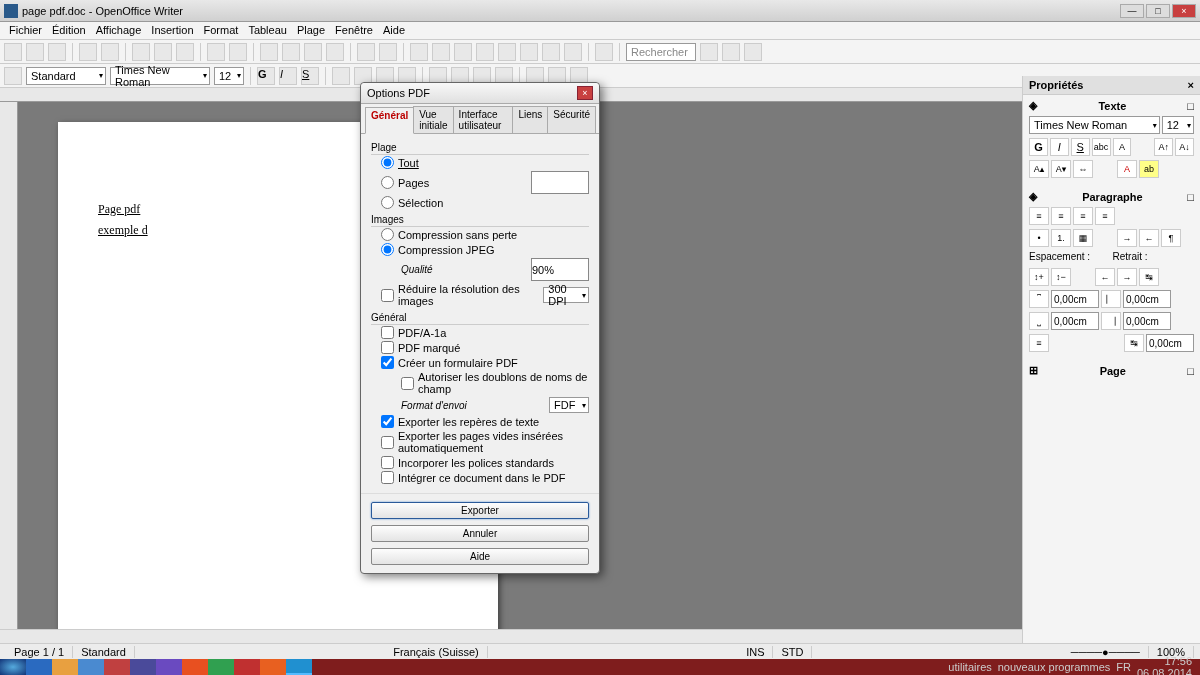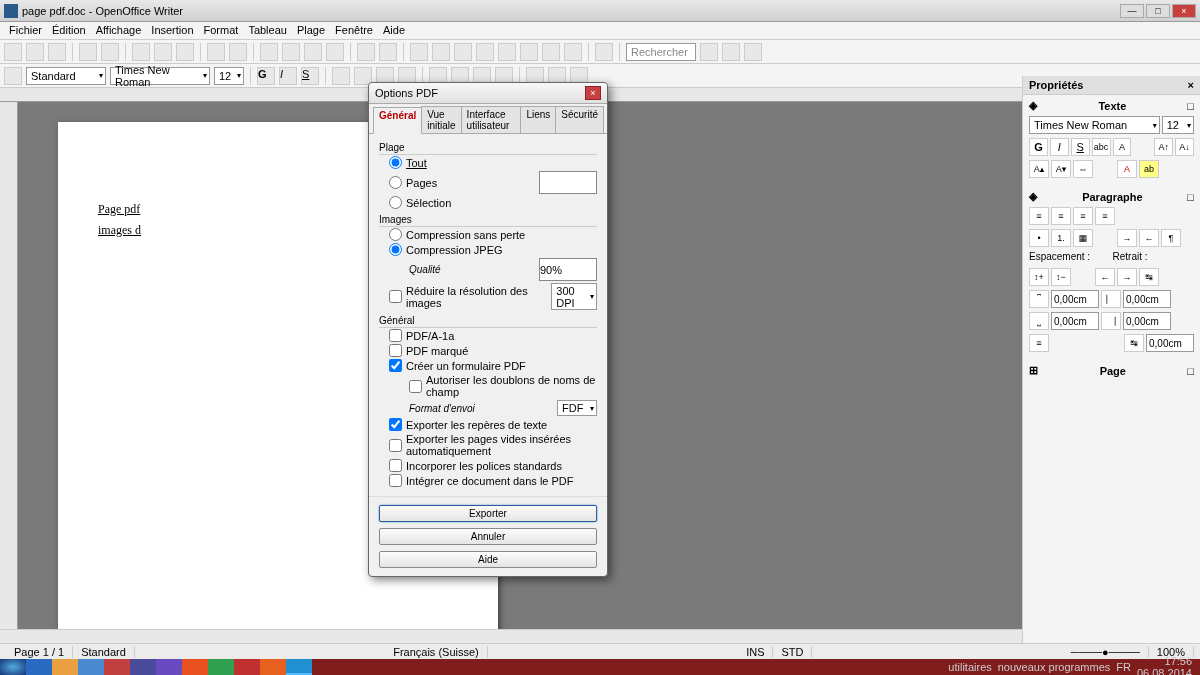--- a/index.html
+++ b/index.html
@@ -33,21 +33,21 @@
 .sidesection .hdr { display:flex; justify-content:space-between; align-items:center; font-weight:bold; margin-bottom:4px;}
 .side-row { display:flex; gap:2px; margin-bottom:4px; align-items:center;}
 .side-btn { width:20px; height:18px; border:1px solid #ccc; background:#fff; display:inline-flex; align-items:center; justify-content:center; font-size:9px;}
 .side-input { width:48px; height:18px; border:1px solid #999; background:#fff; font-size:10px; padding:0 2px;}
 .mini-combo { flex:1; border:1px solid #999; background:#fff; height:18px; padding:0 14px 0 4px; position:relative; display:flex; align-items:center; font-size:10px;}
 .mini-combo::after { content:"▾"; position:absolute; right:2px; font-size:8px;}
 .taskbar { position:absolute; bottom:0; left:0; right:0; height:16px; background:#7f1d1d; display:flex; align-items:center;}
 .taskbar .tb-item { width:26px; height:16px; display:inline-block;}
 .taskbar .tray { margin-left:auto; color:#ccc; font-size:9px; display:flex; gap:6px; padding-right:8px; align-items:center;}
 
-.dialog-overlay { position:absolute; top:82px; left:368px; width:240px;}
+.dialog-overlay { position:absolute; top:82px; left:360px; width:240px;}
 .dialog { background:#f0f0f0; border:1px solid #666; box-shadow:3px 3px 10px rgba(0,0,0,0.5); border-radius:4px;}
 .dialog-title { background:linear-gradient(#f8f8f8,#e0e0e0); padding:3px 6px; display:flex; justify-content:space-between; align-items:center; border-bottom:1px solid #aaa; border-radius:4px 4px 0 0;}
 .dialog-title .close { width:16px; height:14px; background:#c84040; color:#fff; text-align:center; line-height:12px; font-size:9px; border:1px solid #823;}
 .tabs { display:flex; padding:2px 4px 0 4px; background:#f0f0f0;}
 .tab { border:1px solid #aaa; border-bottom:none; padding:2px 5px; background:#e4e4e4; font-size:10px; margin-right:-1px;}
 .tab.active { background:#f0f0f0; font-weight:bold; border-bottom:1px solid #f0f0f0; position:relative; top:1px;}
 .tab.active.highlight { color:#b00;}
 .dialog-body { border-top:1px solid #aaa; padding:4px 10px 8px 10px;}
 .group-lbl { font-size:10px; margin-top:4px; border-bottom:1px solid #ccc; padding-bottom:1px;}
 .opt-row { display:flex; align-items:center; gap:4px; padding:1px 0 1px 10px; font-size:10px;}
@@ -160,21 +160,21 @@
   <span class="tb-btn"></span>
 </div>
 
 <div class="ruler"></div>
 
 <div class="workspace">
   <div class="vruler"></div>
   <div class="docarea">
     <div class="page">
       <p>Page pdf</p>
-      <p>images d</p>
+      <p>exemple d</p>
     </div>
   </div>
 </div>
 <div class="scrollbar-v"></div>
 <div class="scrollbar-h"></div>
 
 <div class="sidebar">
   <div class="sidepanel-title">
     <span>Propriétés</span>
     <span>×</span>
@@ -321,21 +321,21 @@
         </div>
       <div class="opt-row" style="padding-left:30px">
           <span class="lbl">Qualité</span>
           <span style="flex:1"></span>
           <input class="text-input" value="90%" style="">
         </div>
       <div class="opt-row">
           <input type="checkbox" style="">
           <span>Réduire la résolution des images</span>
           <span style="flex:1"></span>
-          <div class="combo" style="width:50px;height:27px">
+          <div class="combo" style="width:50px;height:16px">
             <span>300 DPI</span>
           </div>
         </div>
 
       <div class="group-lbl">Général</div>
       <div class="opt-row">
           <input type="checkbox" style="">
           <span>PDF/A-1a</span>
         </div>
       <div class="opt-row">

